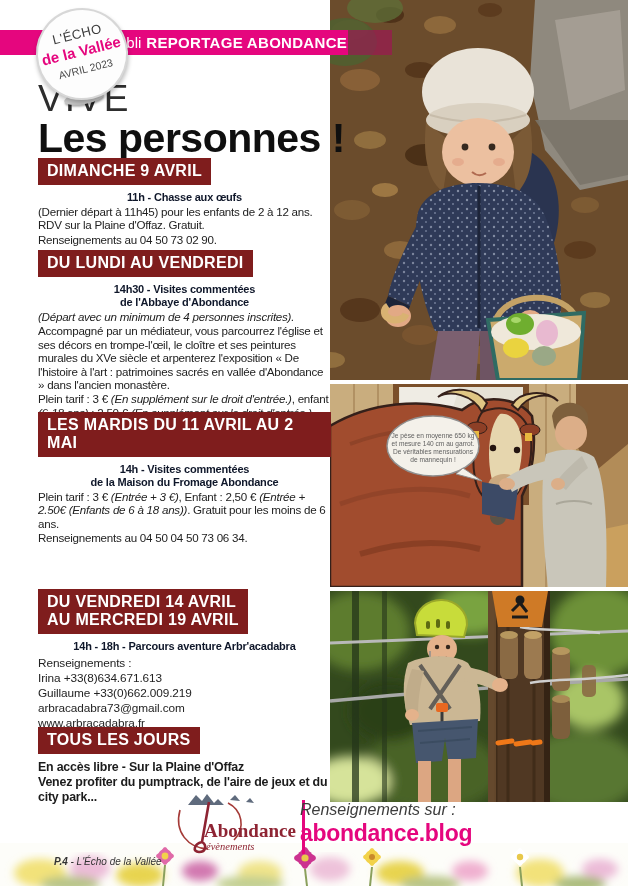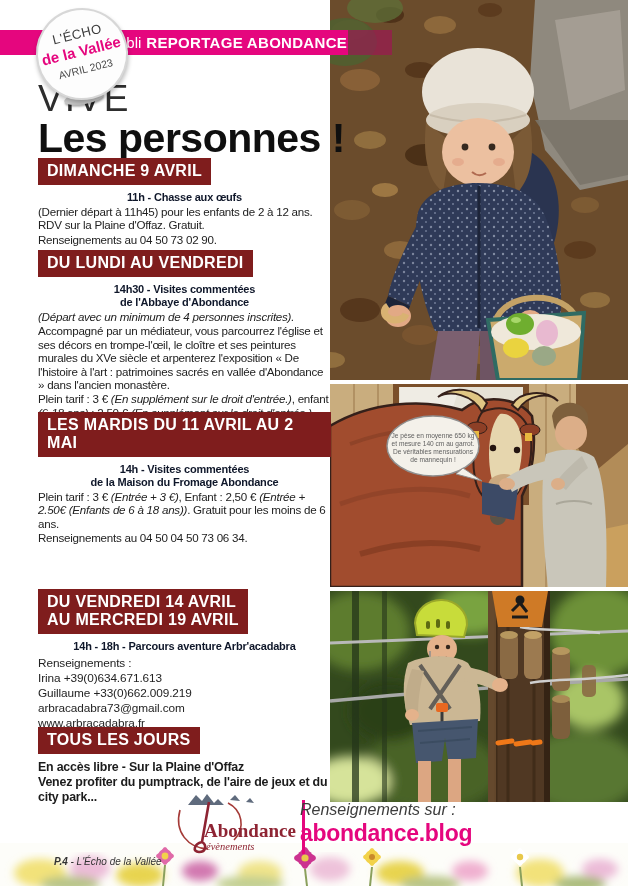--- a/index.html
+++ b/index.html
@@ -99,21 +99,21 @@
   </div>
 
   <div class="section s4">
     <div class="sec-header">
       <div>DU VENDREDI 14 AVRIL</div>
       <div>AU MERCREDI 19 AVRIL</div>
     </div>
     <div class="ev-title">14h - 18h - Parcours aventure Arbr'acadabra</div>
     <div class="contact">
       <div>Renseignements :</div>
-      <div>Irina +39(0)634.671.613</div>
+      <div>Irina +33(8)634.671.613</div>
       <div>Guillaume +33(0)662.009.219</div>
       <div>arbracadabra73@gmail.com</div>
       <div>www.arbracadabra.fr</div>
     </div>
   </div>
 
   <div class="section s5">
     <div class="sec-header">TOUS LES JOURS</div>
     <div class="boldlines">En accès libre - Sur la Plaine d'Offaz</div>
     <div class="boldlines">Venez profiter du pumptrack, de l'aire de jeux et du city park...</div>

